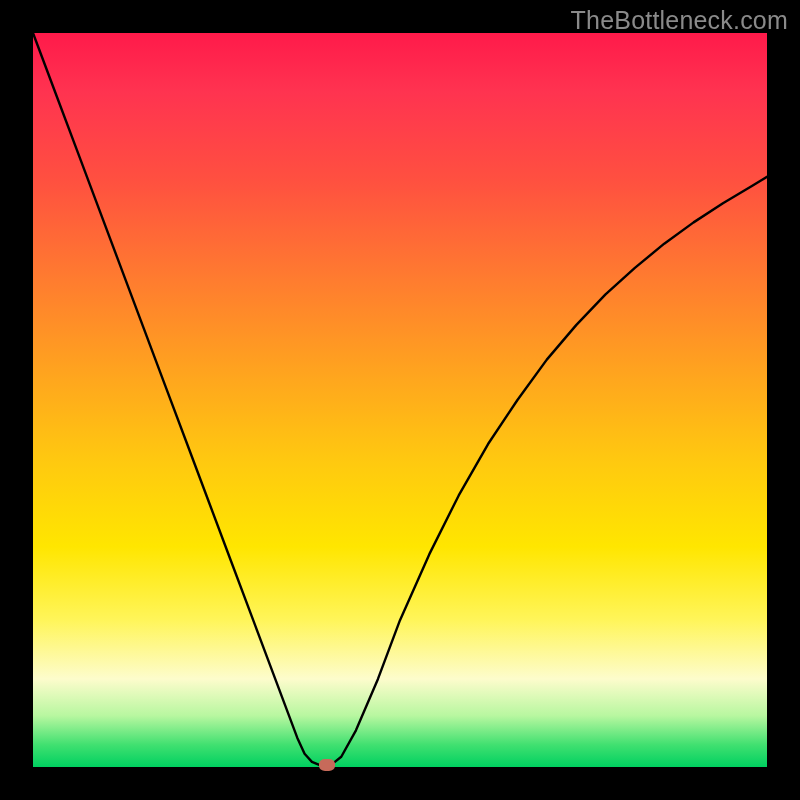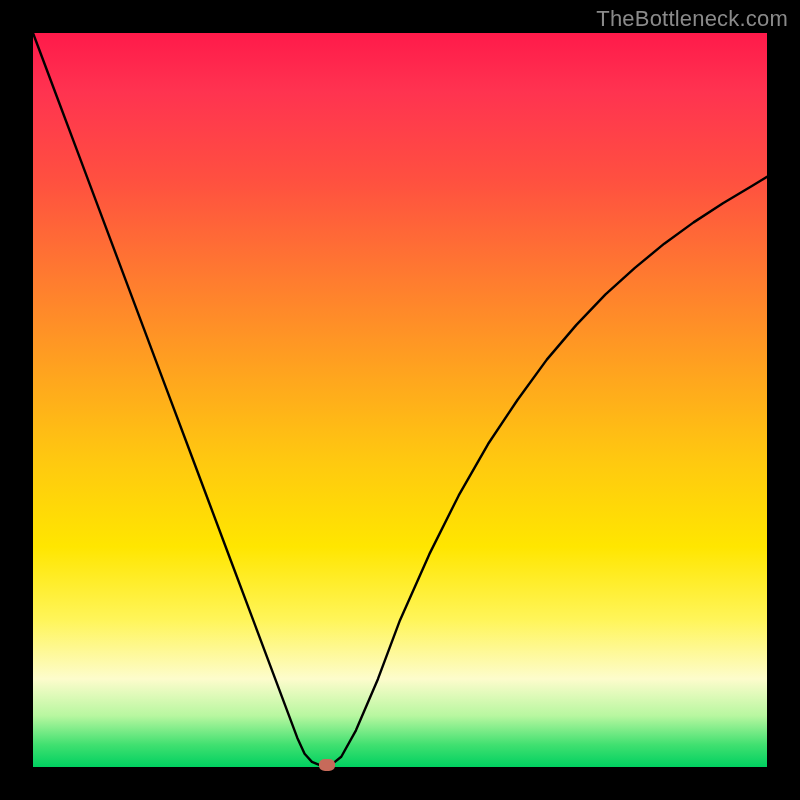--- a/index.html
+++ b/index.html
@@ -43,21 +43,21 @@
     inset: 0;
     width: 734px;
     height: 734px;
     pointer-events: none;
   }
   .watermark {
     position: absolute;
     top: 6px;
     right: 12px;
     color: #8a8a8a;
-    font-size: 22px;
+    font-size: 25px;
     letter-spacing: 0.2px;
     font-weight: 400;
   }
   .marker {
     position: absolute;
     width: 16px;
     height: 12px;
     border-radius: 6px / 5px;
     background: #c76a5a;
     transform: translate(-50%, -50%);

